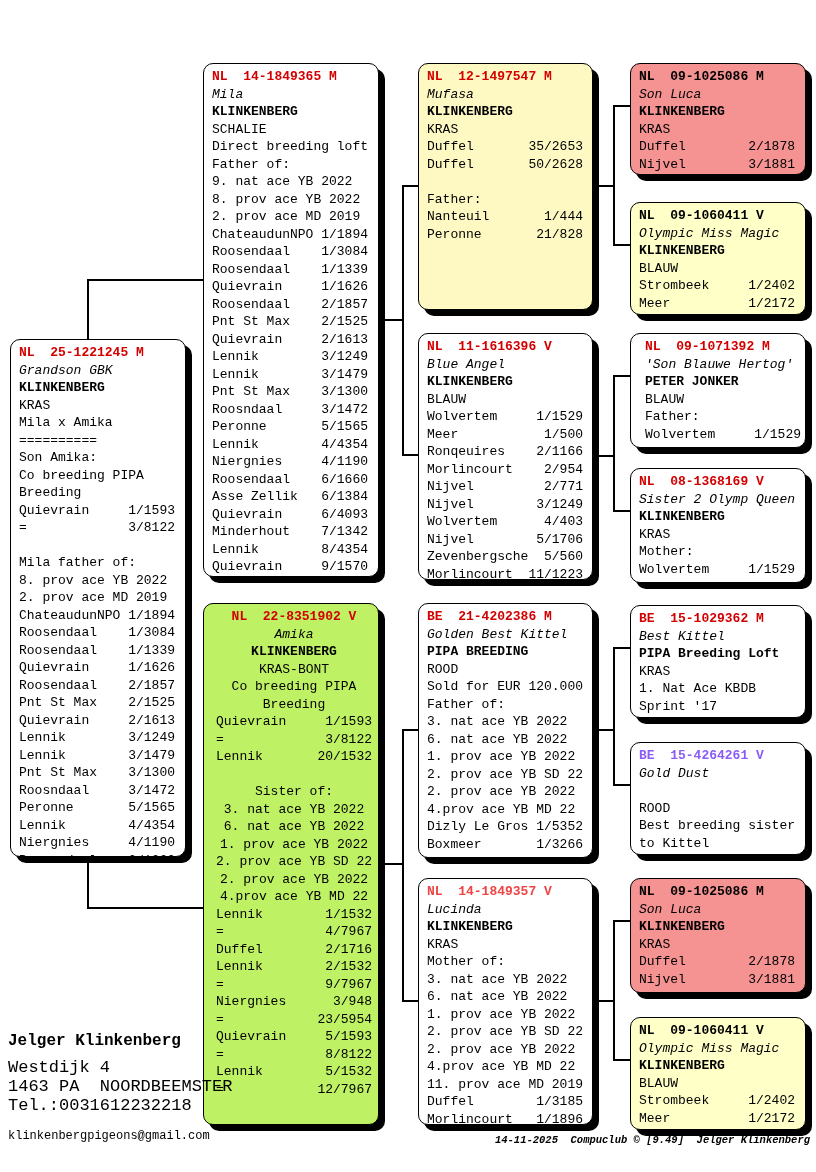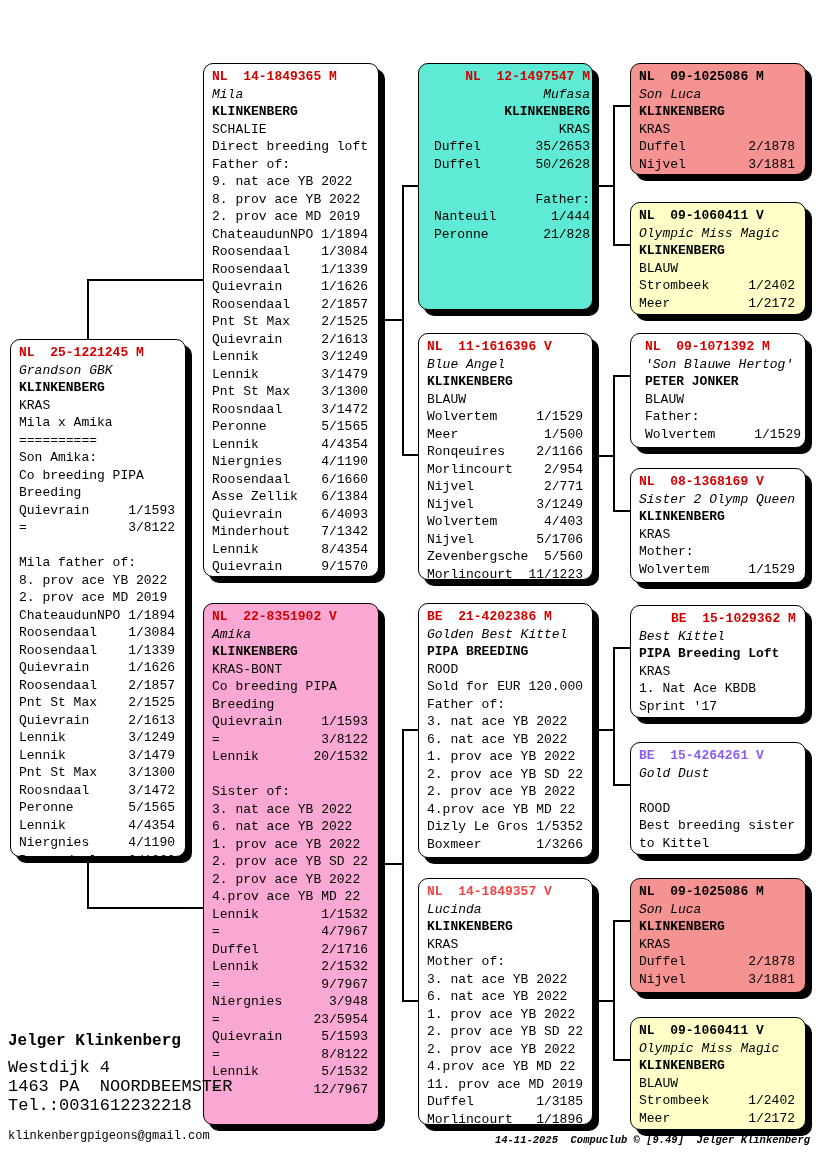--- a/index.html
+++ b/index.html
@@ -134,21 +134,21 @@
         <div class="pline">Lennik        4/4354</div>
         <div class="pline">Niergnies     4/1190</div>
         <div class="pline">Roosendaal    6/1660</div>
         <div class="pline">Asse Zellik   6/1384</div>
         <div class="pline">Quievrain     6/4093</div>
         <div class="pline">Minderhout    7/1342</div>
         <div class="pline">Lennik        8/4354</div>
         <div class="pline">Quievrain     9/1570</div>
       </div>
   </div>
-  <div class="pbox" id="b-amika" style="background: #f9a8d4;">
+  <div class="pbox" id="b-amika" style="background: #bef264; text-align: center;">
     <div class="ring" style="color: rgb(212, 0, 0);">NL  22-8351902 V</div>
     <div class="pname">Amika</div>
     <div class="ploft">KLINKENBERG</div>
     <div class="plines">
         <div class="pline">KRAS-BONT</div>
         <div class="pline">Co breeding PIPA</div>
         <div class="pline">Breeding</div>
         <div class="pline">Quievrain     1/1593</div>
         <div class="pline">=             3/8122</div>
         <div class="pline">Lennik       20/1532</div>
@@ -167,21 +167,21 @@
         <div class="pline">=             9/7967</div>
         <div class="pline">Niergnies      3/948</div>
         <div class="pline">=            23/5954</div>
         <div class="pline">Quievrain     5/1593</div>
         <div class="pline">=             8/8122</div>
         <div class="pline">Lennik        5/1532</div>
         <div class="pline">=            12/7967</div>
       </div>
   </div>
 
-  <div class="pbox" id="b-mufasa" style="background: #5eead4; text-align: right;">
+  <div class="pbox" id="b-mufasa" style="background: #fef9c3;">
     <div class="ring" style="color: rgb(212, 0, 0);">NL  12-1497547 M</div>
     <div class="pname">Mufasa</div>
     <div class="ploft">KLINKENBERG</div>
     <div class="plines">
         <div class="pline">KRAS</div>
         <div class="pline">Duffel       35/2653</div>
         <div class="pline">Duffel       50/2628</div>
         <div class="pline"></div>
         <div class="pline">Father:</div>
         <div class="pline">Nanteuil       1/444</div>
@@ -277,21 +277,21 @@
     <div class="ring" style="color: rgb(212, 0, 0);">NL  08-1368169 V</div>
     <div class="pname">Sister 2 Olymp Queen</div>
     <div class="ploft">KLINKENBERG</div>
     <div class="plines">
         <div class="pline">KRAS</div>
         <div class="pline">Mother:</div>
         <div class="pline">Wolvertem     1/1529</div>
       </div>
   </div>
   <div class="pbox" id="b-g3a" style="background: rgb(255, 255, 255);">
-    <div class="ring" style="color: rgb(212, 0, 0); margin-left: 32px;">BE  15-1029362 M</div>
+    <div class="ring" style="color: rgb(212, 0, 0);">BE  15-1029362 M</div>
     <div class="pname">Best Kittel</div>
     <div class="ploft">PIPA Breeding Loft</div>
     <div class="plines">
         <div class="pline">KRAS</div>
         <div class="pline">1. Nat Ace KBDB</div>
         <div class="pline">Sprint '17</div>
       </div>
   </div>
   <div class="pbox" id="b-g3b" style="background: rgb(255, 255, 255);">
     <div class="ring" style="color: #8b5cf6;">BE  15-4264261 V</div>

